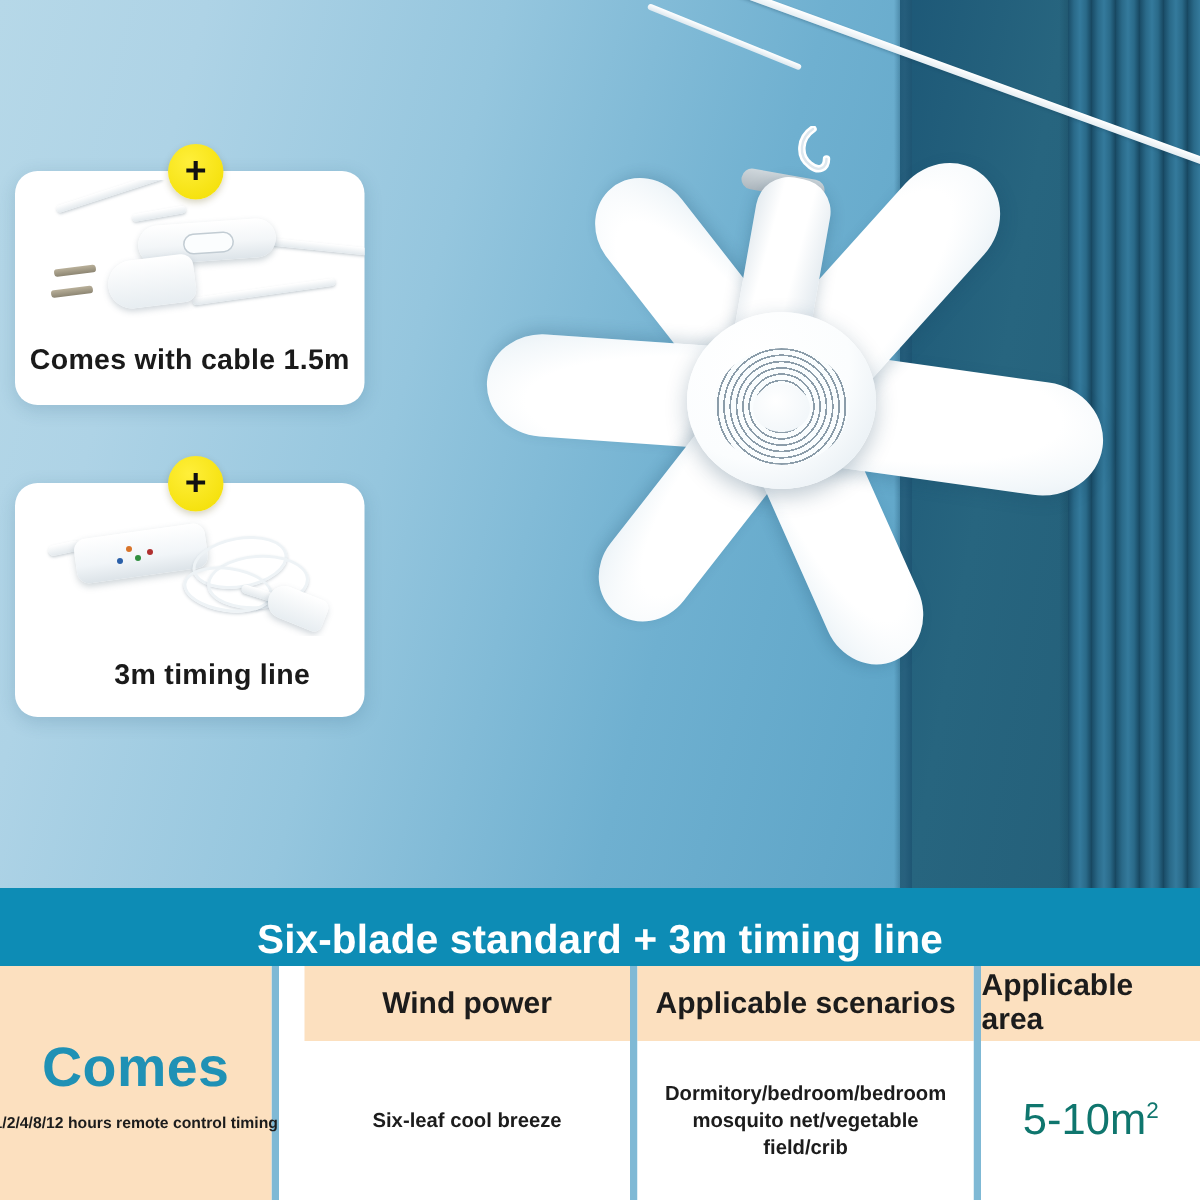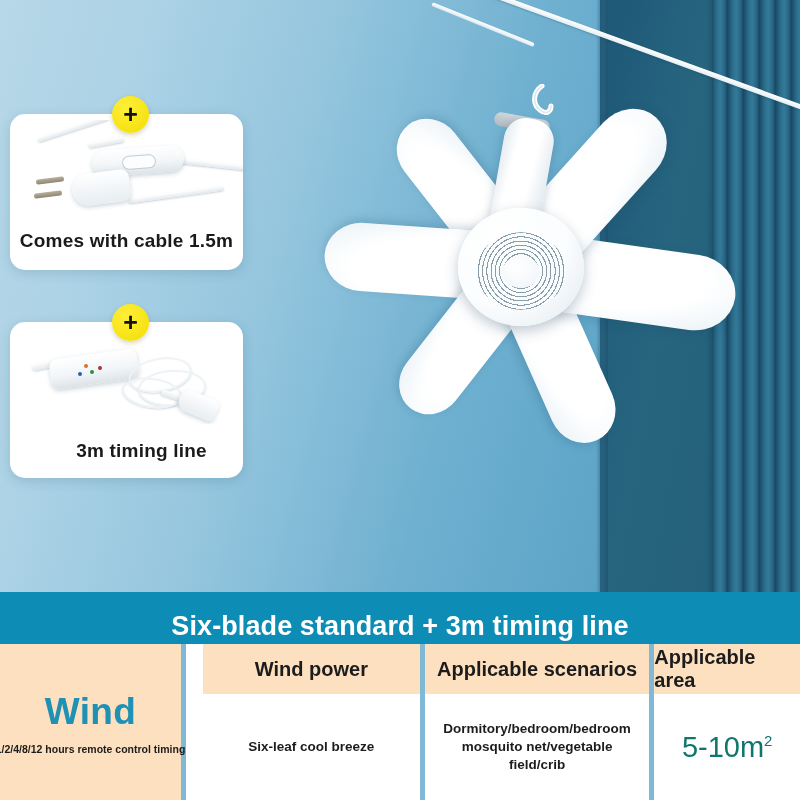--- a/index.html
+++ b/index.html
@@ -474,21 +474,21 @@
   </div>
 
   <div class="banner">
     <div class="banner-text">Six-blade standard + 3m timing line</div>
   </div>
 
   <div class="spec">
 
     <div class="col col-timed">
       <div class="timed-wrap">
-        <div class="timed-title">Wind</div>
+        <div class="timed-title">Comes</div>
         <div class="timed-sub">1/2/4/8/12 hours remote control timing</div>
       </div>
     </div>
 
     <div class="col-divider"></div>
 
     <div class="col col-wind">
       <div class="col-head">Wind power</div>
       <div class="col-body">
         <div class="cell-text">Six-leaf cool breeze</div>

